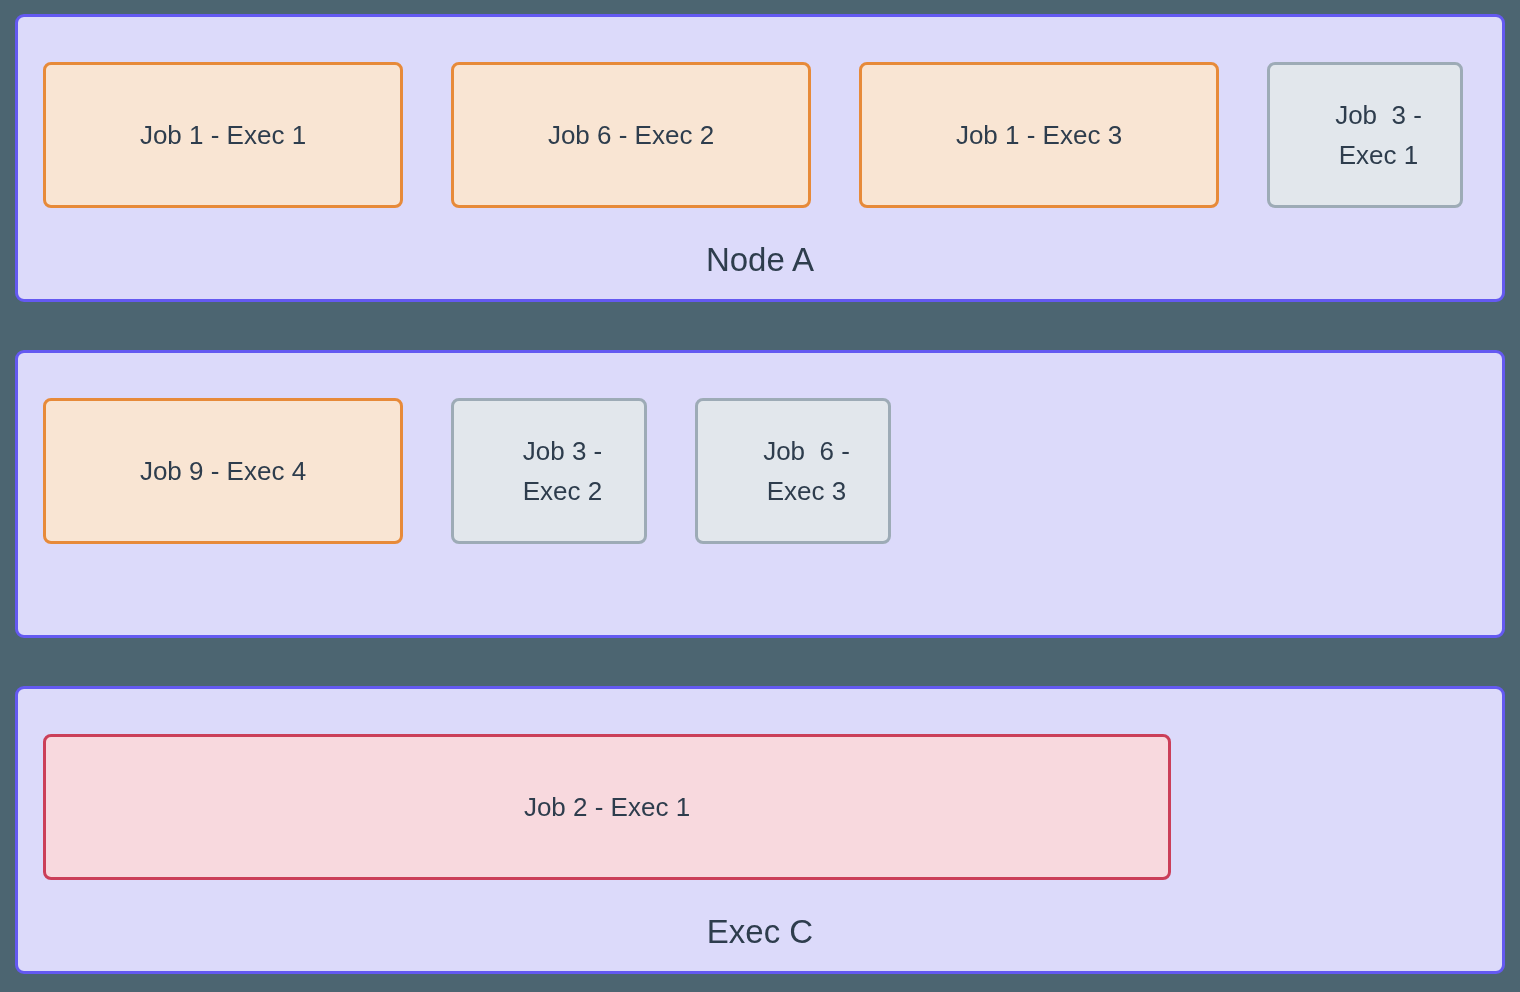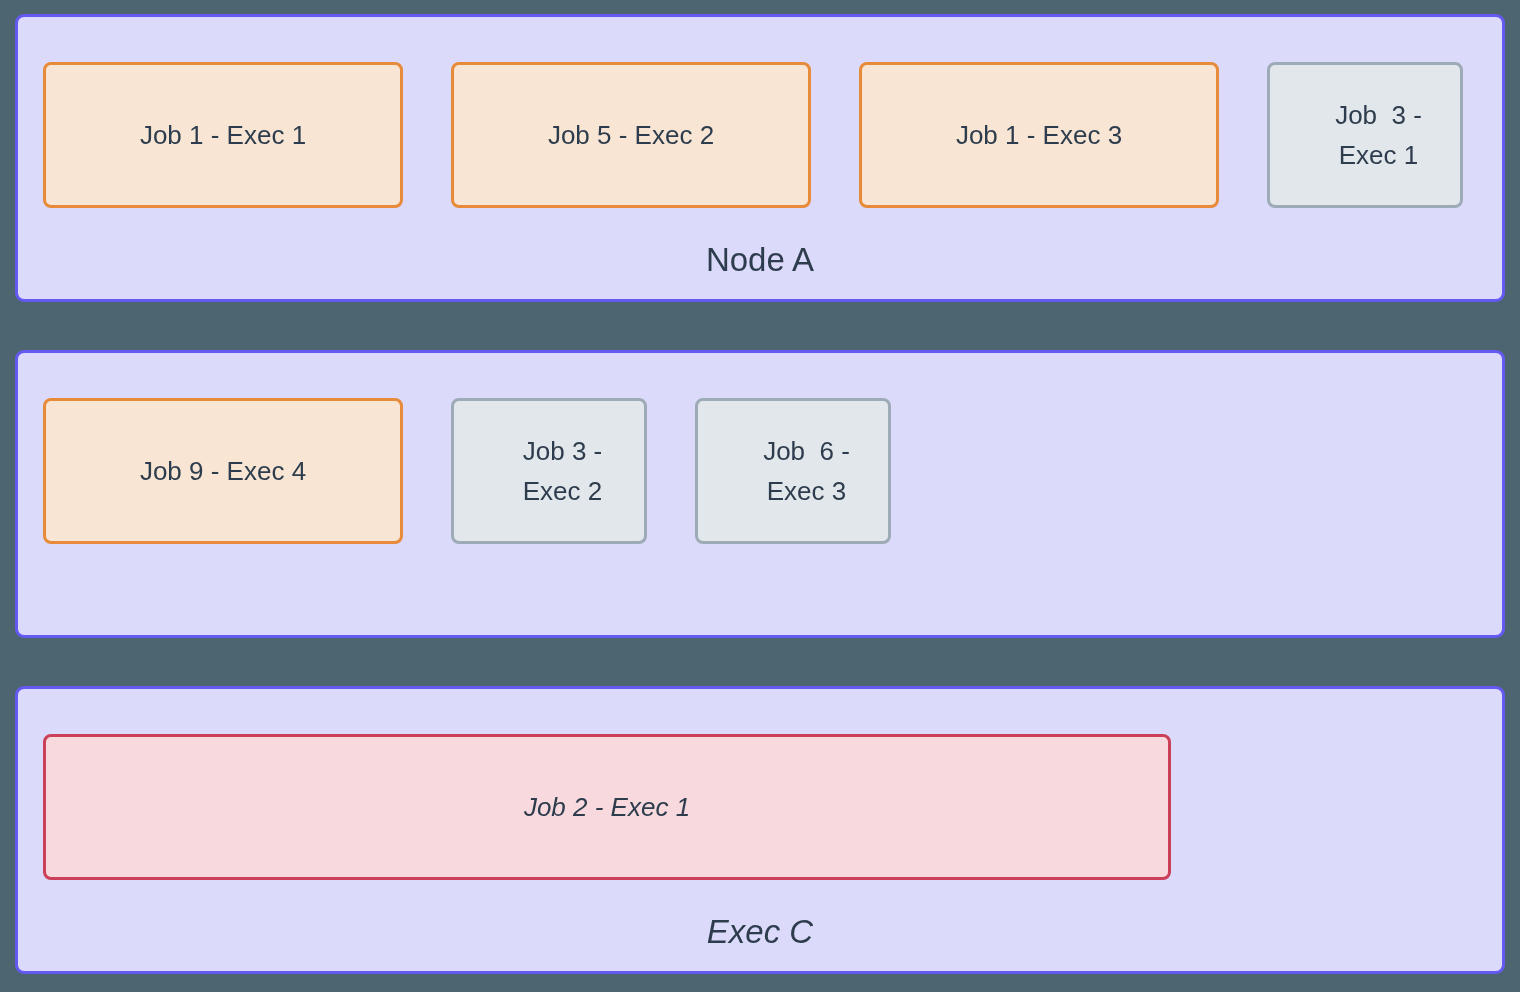--- a/index.html
+++ b/index.html
@@ -17,21 +17,21 @@
   .node {
     position: relative;
     box-sizing: border-box;
     height: 288px;
     margin-bottom: 48px;
     background: var(--node-bg, #dcdafa);
     border: 3px solid var(--node-border, #6459f1);
     border-radius: 9px;
     padding: 45px 0 0 25px;
   }
-  .node:last-child { margin-bottom: 16px; font-style: italic; }
+  .node:last-child { margin-bottom: 16px; }
   .exec-row {
     display: flex;
     gap: 48px;
     align-items: flex-start;
   }
   .exec {
     box-sizing: border-box;
     height: 146px;
     border-radius: 8px;
     border-style: solid;
@@ -79,21 +79,21 @@
 <body>
 
 <div class="canvas">
 
   <section class="node">
     <div class="exec-row">
       <div class="exec exec--job1">
         <span class="exec-label">Job 1 - Exec 1</span>
       </div>
       <div class="exec exec--job1">
-        <span class="exec-label">Job 5 - Exec 2</span>
+        <span class="exec-label">Job 6 - Exec 2</span>
       </div>
       <div class="exec exec--job1">
         <span class="exec-label">Job 1 - Exec 3</span>
       </div>
       <div class="exec exec--job3">
         <span class="exec-label">Job  3 - Exec 1</span>
       </div>
     </div>
     <div class="node-label">Node A</div>
   </section>

